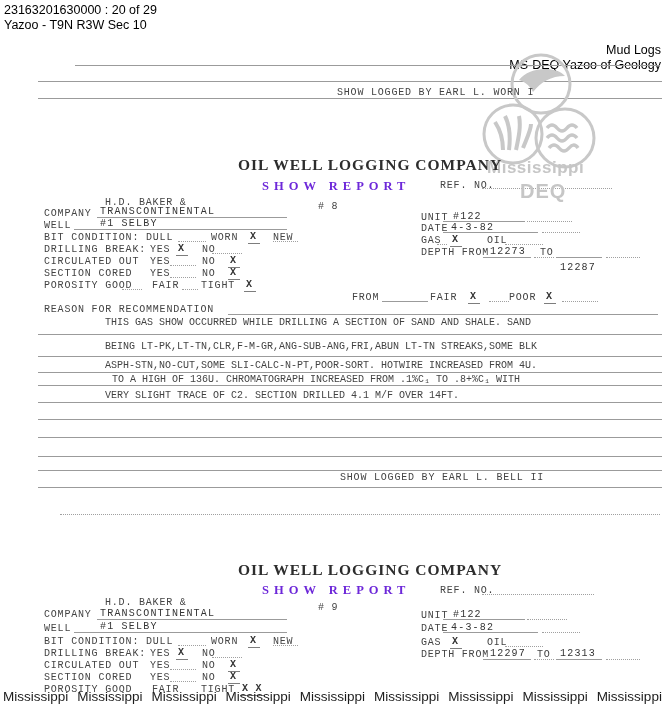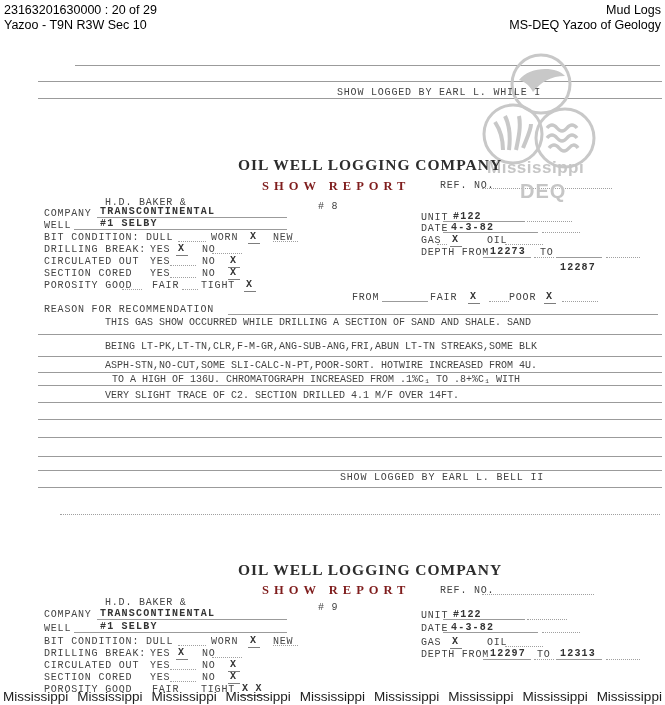--- a/index.html
+++ b/index.html
@@ -1,32 +1,32 @@
 <!DOCTYPE html>
 <html><head>
 <meta charset="utf-8">
 <style>
   html,body{margin:0;padding:0;background:#fff;}
   body{width:665px;height:705px;position:relative;overflow:hidden;
        font-family:"Liberation Sans",sans-serif;}
   
   .hdr{position:absolute;left:0;top:0;width:665px;color:#000;font-size:12.5px;line-height:15px;}
   .hdr .l{position:absolute;left:4px;white-space:nowrap;}
-  .hdr .r{position:absolute;right:4px;text-align:right;white-space:nowrap;}
+  .hdr .r{position:absolute;right:4px;text-align:right;white-space:nowrap;margin-top:40px;}
   
   #scan{position:absolute;left:0;top:40px;width:665px;height:665px;}
   .tw{position:absolute;font-family:"Liberation Mono","DejaVu Sans Mono",monospace;
       font-size:10px;letter-spacing:0.8px;color:#434343;white-space:nowrap;z-index:3;}
   .nr{letter-spacing:0;}
-  .val{font-weight:bold;letter-spacing:1.2px;color:#333;text-align:center;}
+  .val{font-weight:normal;letter-spacing:1.2px;color:#333;text-align:center;}
   .mk{font-weight:bold;border-bottom:1px solid #7d7d7d;padding:0 3px 1px 2px;color:#333;}
   .ttl{position:absolute;font-family:"Liberation Serif","DejaVu Serif",serif;font-weight:bold;
        font-size:15.5px;letter-spacing:1px;color:#2d2d2d;white-space:nowrap;z-index:3;}
   .sub{position:absolute;font-family:"Liberation Serif","DejaVu Serif",serif;font-weight:bold;
-       font-size:12.5px;letter-spacing:5px;color:#7f1d1d;white-space:nowrap;z-index:3;}
+       font-size:12.5px;letter-spacing:5px;color:#6d28d9;white-space:nowrap;z-index:3;}
   .rule{position:absolute;height:1px;background:#9b9b9b;z-index:1;}
   .rule.d{background:transparent;border-top:1px dotted #a0a0a0;height:0;}
   
   .wmtext{position:absolute;font-weight:bold;color:#c6c6c6;z-index:2;white-space:nowrap;}
   #wm-logo{position:absolute;z-index:2;}
   
   #strip{position:absolute;left:0;top:649px;width:665px;display:flex;
          justify-content:space-between;padding:0 3px;box-sizing:border-box;
          font-size:13.5px;color:#1c1c1c;z-index:5;}
 </style>
@@ -48,21 +48,21 @@
       <circle cx="40" cy="86" r="29"></circle>
       <circle cx="92" cy="90" r="29"></circle>
       <path d="M46 32 C56 18 84 18 92 28 C78 28 68 34 60 44 C56 36 50 33 46 32 Z" fill="#c8c8c8" stroke="none"></path>
       <path d="M30 102 C30 88 26 80 22 74 M36 102 C38 86 36 76 32 68 M43 102 C46 88 48 78 46 68 M50 100 C54 90 58 82 58 76" stroke-width="4"></path>
       <path d="M74 80 q5 -6 10 0 t10 0 t10 0 M74 90 q5 -6 10 0 t10 0 t10 0 M76 100 q5 -6 10 0 t10 0 t9 0" stroke-width="3.5"></path>
     </g>
   </svg>
   <div class="wmtext" style="left:487px;top:118px;font-size:17px;letter-spacing:0.5px">Mississippi</div>
   <div class="wmtext" style="left:520px;top:140px;font-size:20px;letter-spacing:1px">DEQ</div>
 
-  <span class="tw" style="left:337px;top:47px">SHOW LOGGED BY EARL L. WHILE I</span>
+  <span class="tw" style="left:337px;top:47px">SHOW LOGGED BY EARL L. WORN I</span>
 
   <span class="ttl" style="left:238px;top:116px">OIL WELL LOGGING COMPANY</span>
   <span class="sub" style="left:262px;top:139px">SHOW REPORT</span>
   <span class="tw" style="left:440px;top:140px">REF. NO.</span>
   <span class="tw" style="left:105px;top:157px">H.D. BAKER &amp;</span>
   <span class="tw" style="left:318px;top:161px"># 8</span>
 
   <span class="tw" style="left:44px;top:168px">COMPANY</span>
   <span class="tw val" style="left:100px;top:166px">TRANSCONTINENTAL</span>
   <span class="tw" style="left:421px;top:172px">UNIT</span>

